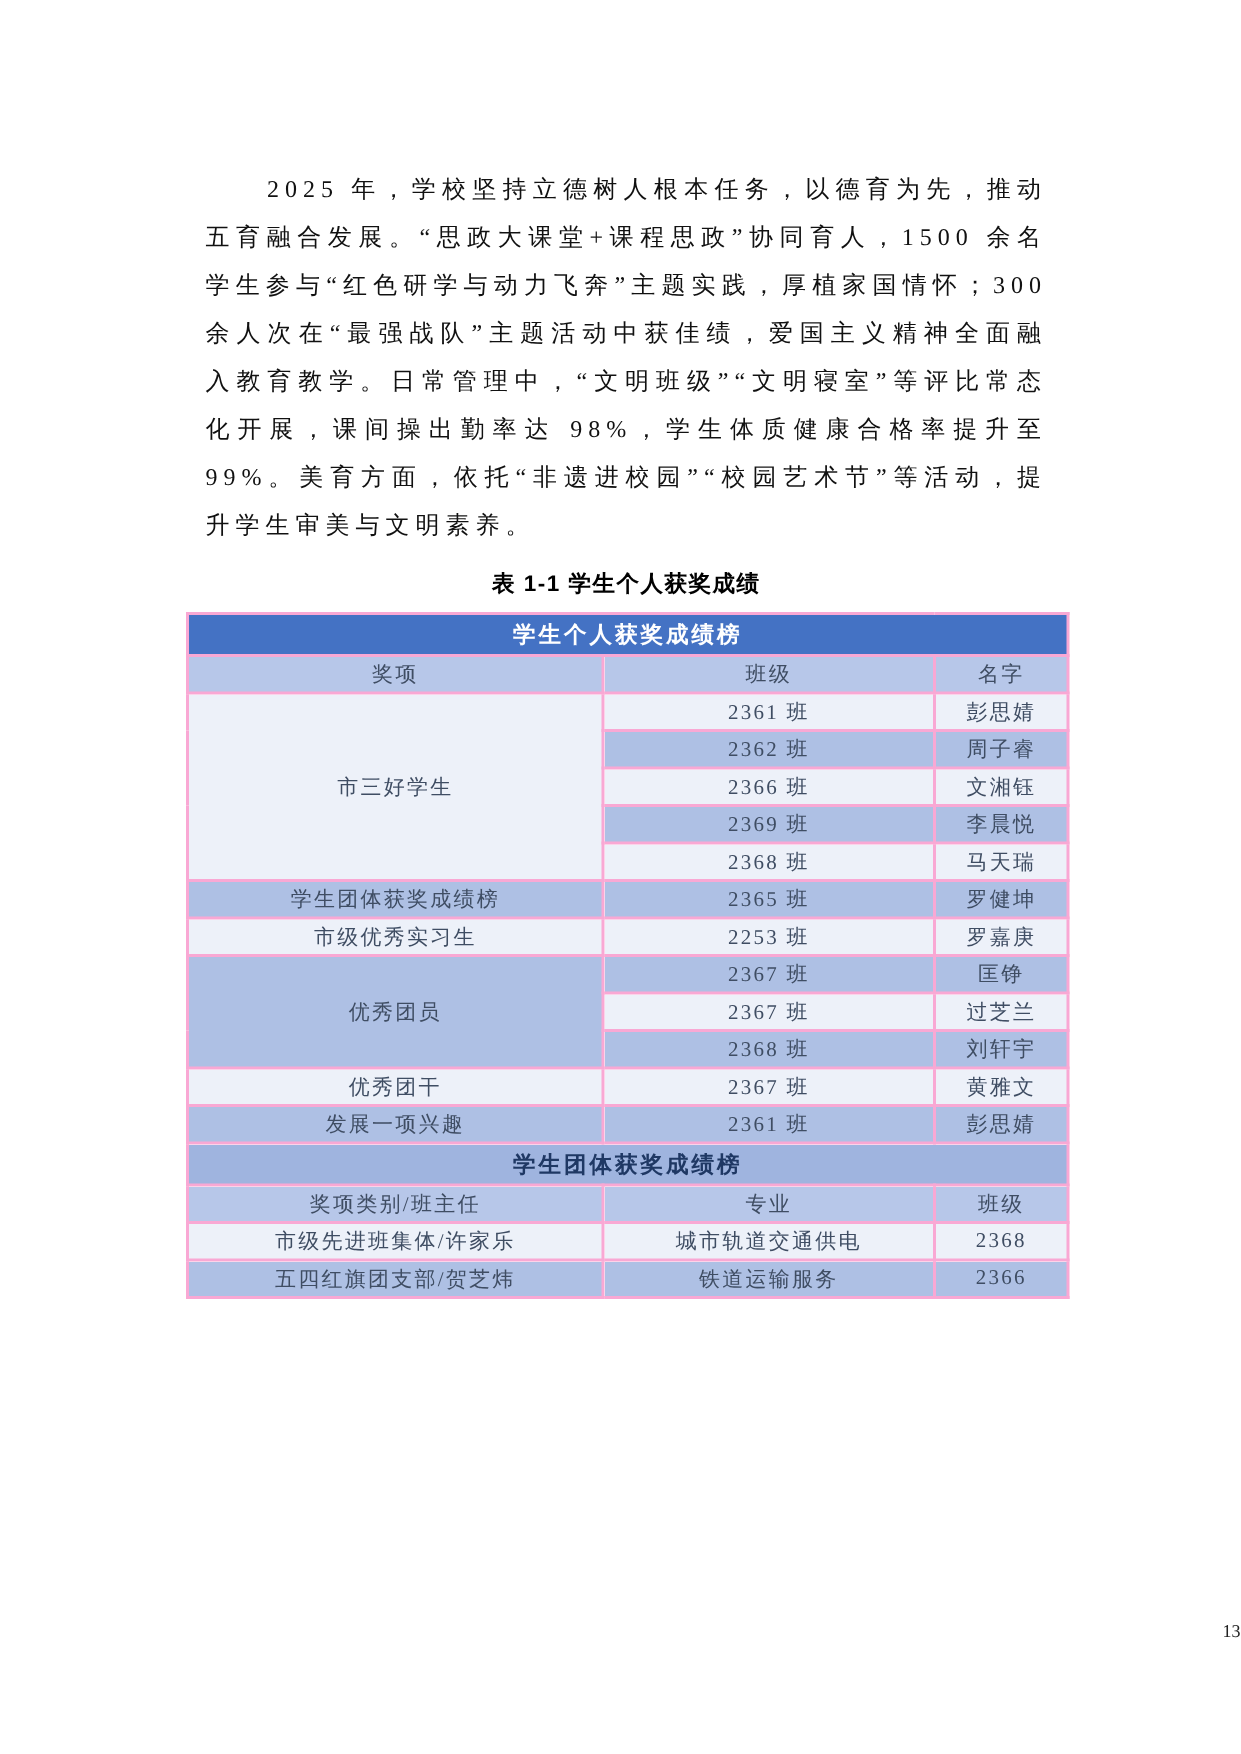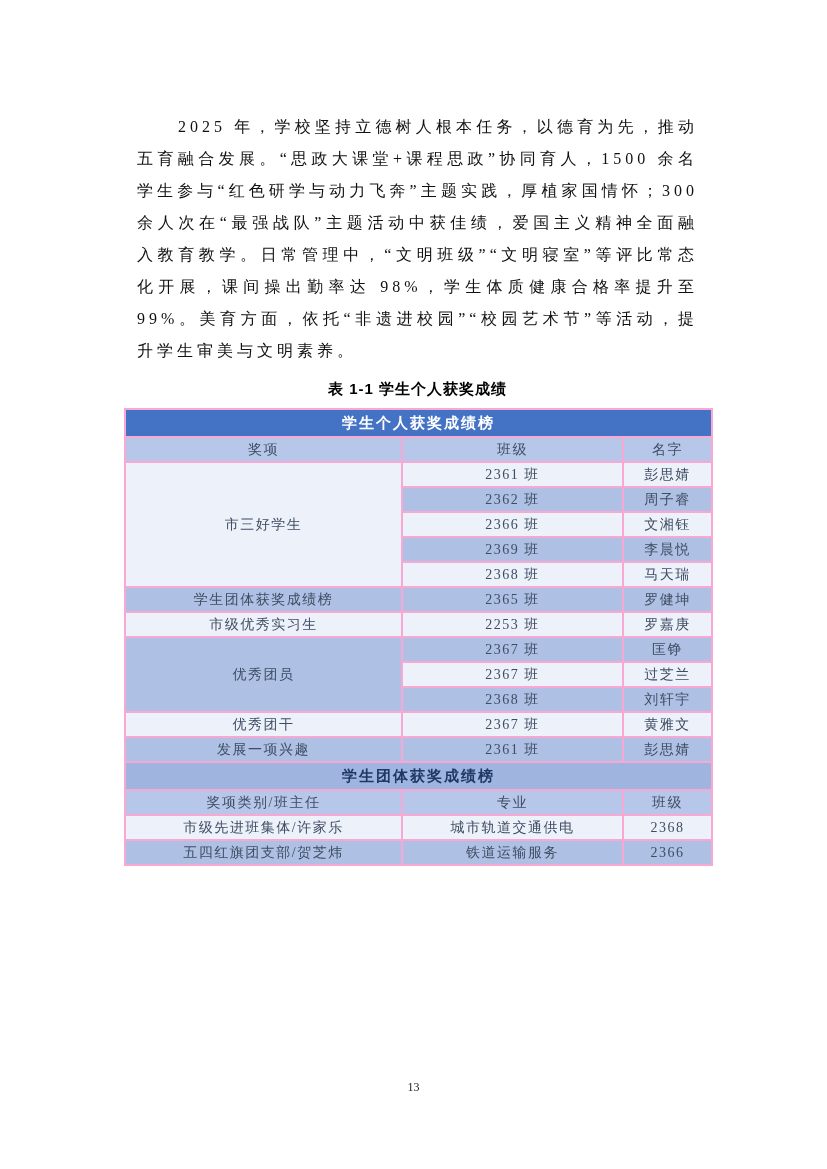--- a/index.html
+++ b/index.html
@@ -39,21 +39,21 @@
     font-family:"Liberation Sans","DejaVu Sans",sans-serif;
   }
   tr.band2 td{
     background:var(--band2); color:var(--band2text); font-weight:bold;
     font-size:15px; height:24px; letter-spacing:2px;
   }
   tr.subhead td{background:var(--subheader);}
   td.light{background:var(--light);}
   td.stripe{background:var(--stripe);}
   .page-number{
-    position:absolute; top:1080px; left:0; width:100%; text-align:center;
+    position:absolute; top:1080px; left:0; width:100%; text-align:right;
     font-size:12px; color:#222;
   }
 </style>
 </head>
 <body>
 
 <div class="page">
   <div class="content">
 
 

